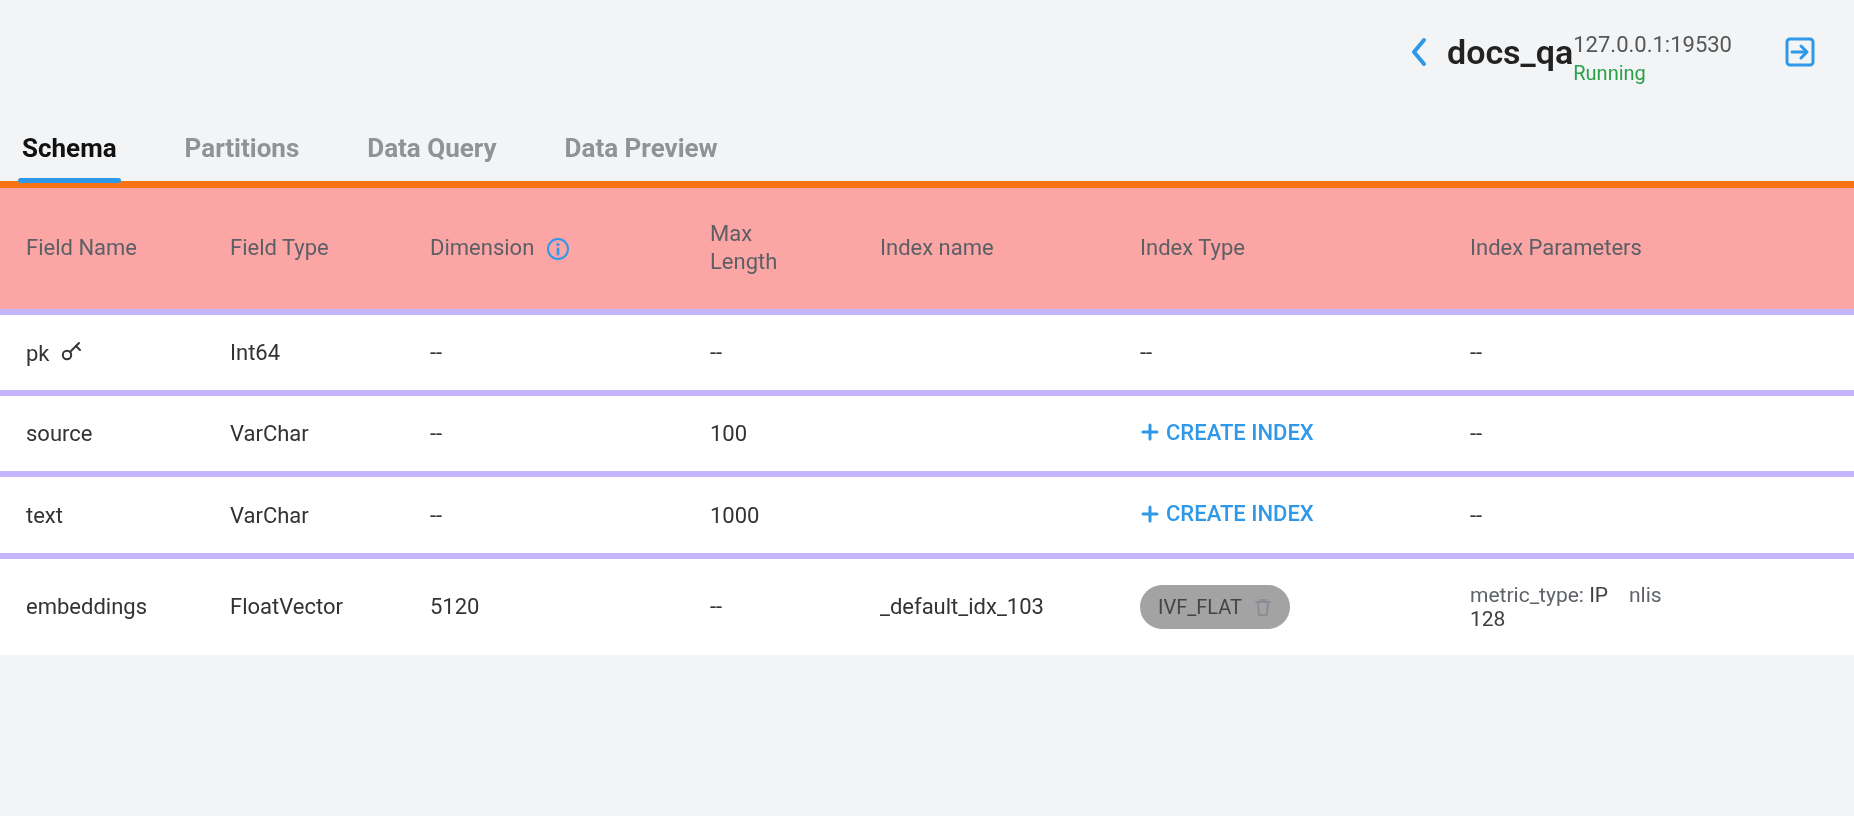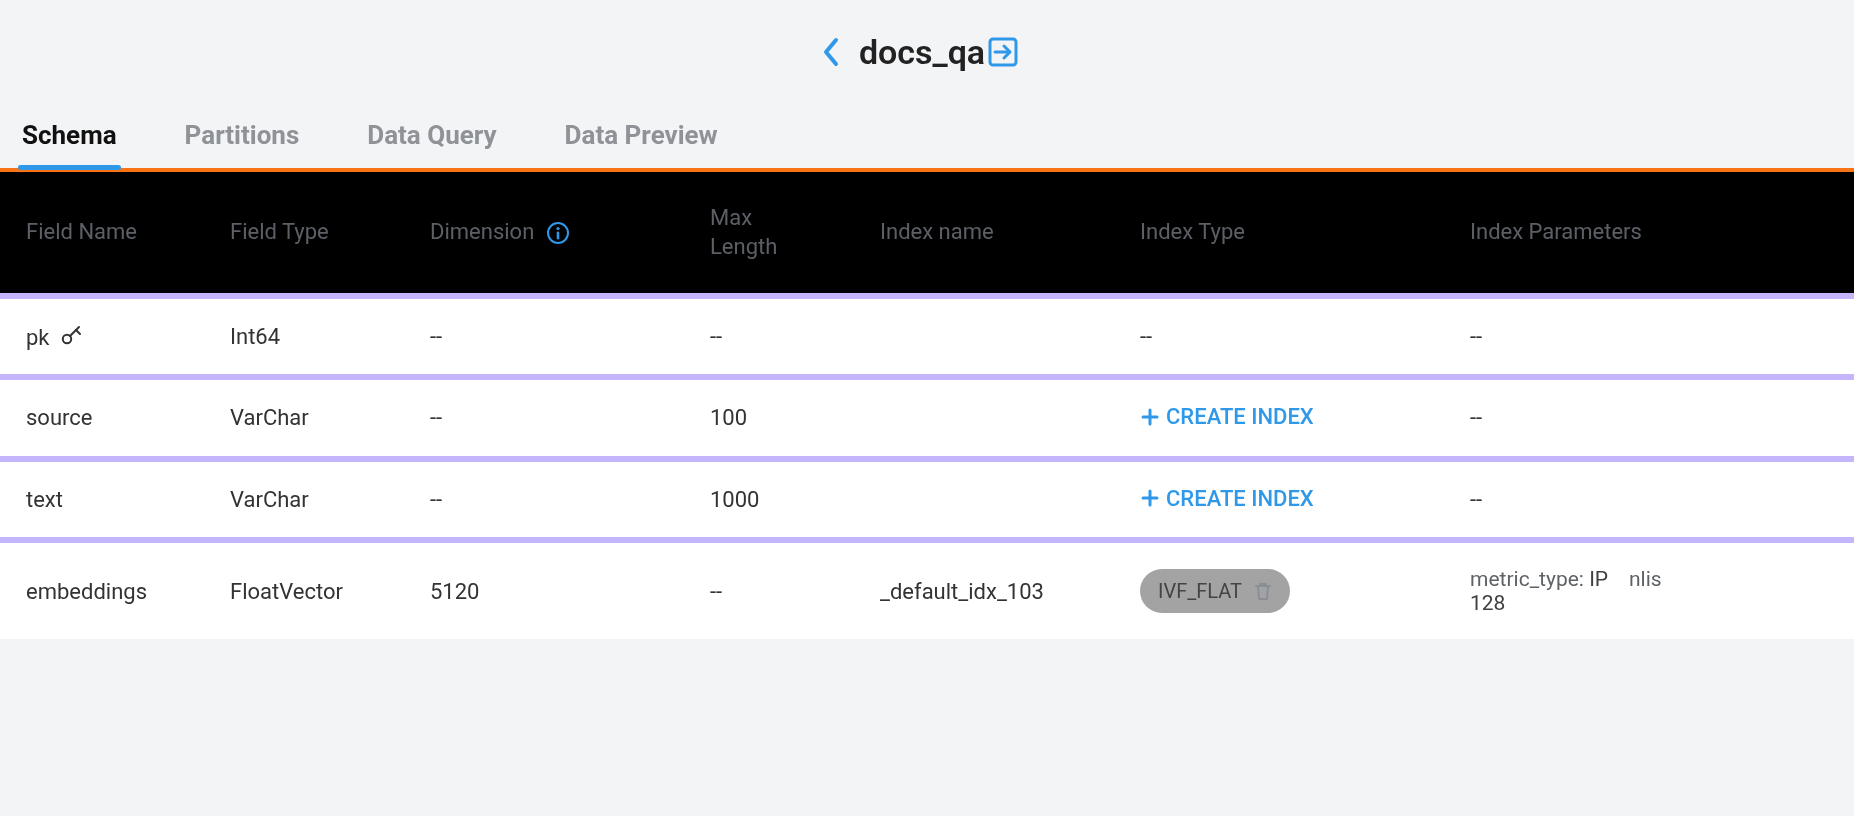--- a/index.html
+++ b/index.html
@@ -7,21 +7,21 @@
     font-family: -apple-system, BlinkMacSystemFont, "Segoe UI", Roboto, Helvetica, Arial, sans-serif;
     background: #f2f4f6;
     color: #222;
     width: 1854px;
     height: 816px;
     overflow: hidden;
   }
   .header {
     display: flex;
     align-items: flex-start;
-    justify-content: center;
+    justify-content: flex-end;
     padding: 30px 36px 10px 20px;
   }
   .header-left {
     display: flex;
     align-items: center;
     gap: 14px;
   }
   .back-chevron {
     width: 28px; height: 44px;
     display: flex; align-items: center; justify-content: center;
@@ -52,21 +52,21 @@
   .exit-icon {
     width: 36px; height: 36px;
     display: flex; align-items: center; justify-content: center;
     cursor: pointer;
     margin-top: 4px;
   }
   .tabs {
     display: flex;
     gap: 68px;
     padding: 36px 22px 0 22px;
-    border-bottom: 4px solid #f97316;
+    border-bottom: 7px solid #f97316;
   }
   .tab {
     font-size: 26px;
     font-weight: 700;
     color: #8f9296;
     padding-bottom: 18px;
     cursor: pointer;
     position: relative;
   }
   .tab.active {
@@ -79,21 +79,21 @@
     height: 5px;
     background: #2f98e8;
     border-radius: 3px;
   }
   .table {
     width: 100%;
     border-collapse: collapse;
     background: #fff;
   }
   .thead {
-    background: #000000;
+    background: #fca5a5;
   }
   .th, .td {
     text-align: left;
     font-size: 22px;
     color: #555;
     padding: 32px 10px;
     vertical-align: middle;
   }
   .th {
     font-weight: 400;
@@ -153,20 +153,24 @@
 <div class="header">
   <div class="header-left">
     <div class="back-chevron">
       <svg width="18" height="30" viewBox="0 0 18 30">
         <polyline points="14,3 4,15 14,27" fill="none" stroke="#2f98e8" stroke-width="4" stroke-linecap="round" stroke-linejoin="round"></polyline>
       </svg>
     </div>
     <div class="title">docs_qa</div>
   </div>
   <div class="header-right">
+    <div class="status-block">
+      <div class="host">127.0.0.1:19530</div>
+      <div class="running">Running</div>
+    </div>
     <div class="exit-icon">
       <svg width="32" height="32" viewBox="0 0 32 32">
         <rect x="3" y="3" width="26" height="26" rx="3" fill="none" stroke="#2f98e8" stroke-width="3"></rect>
         <line x1="8" y1="16" x2="22" y2="16" stroke="#2f98e8" stroke-width="3" stroke-linecap="round"></line>
         <polyline points="17,10 23,16 17,22" fill="none" stroke="#2f98e8" stroke-width="3" stroke-linecap="round" stroke-linejoin="round"></polyline>
       </svg>
     </div>
   </div>
 </div>
 

